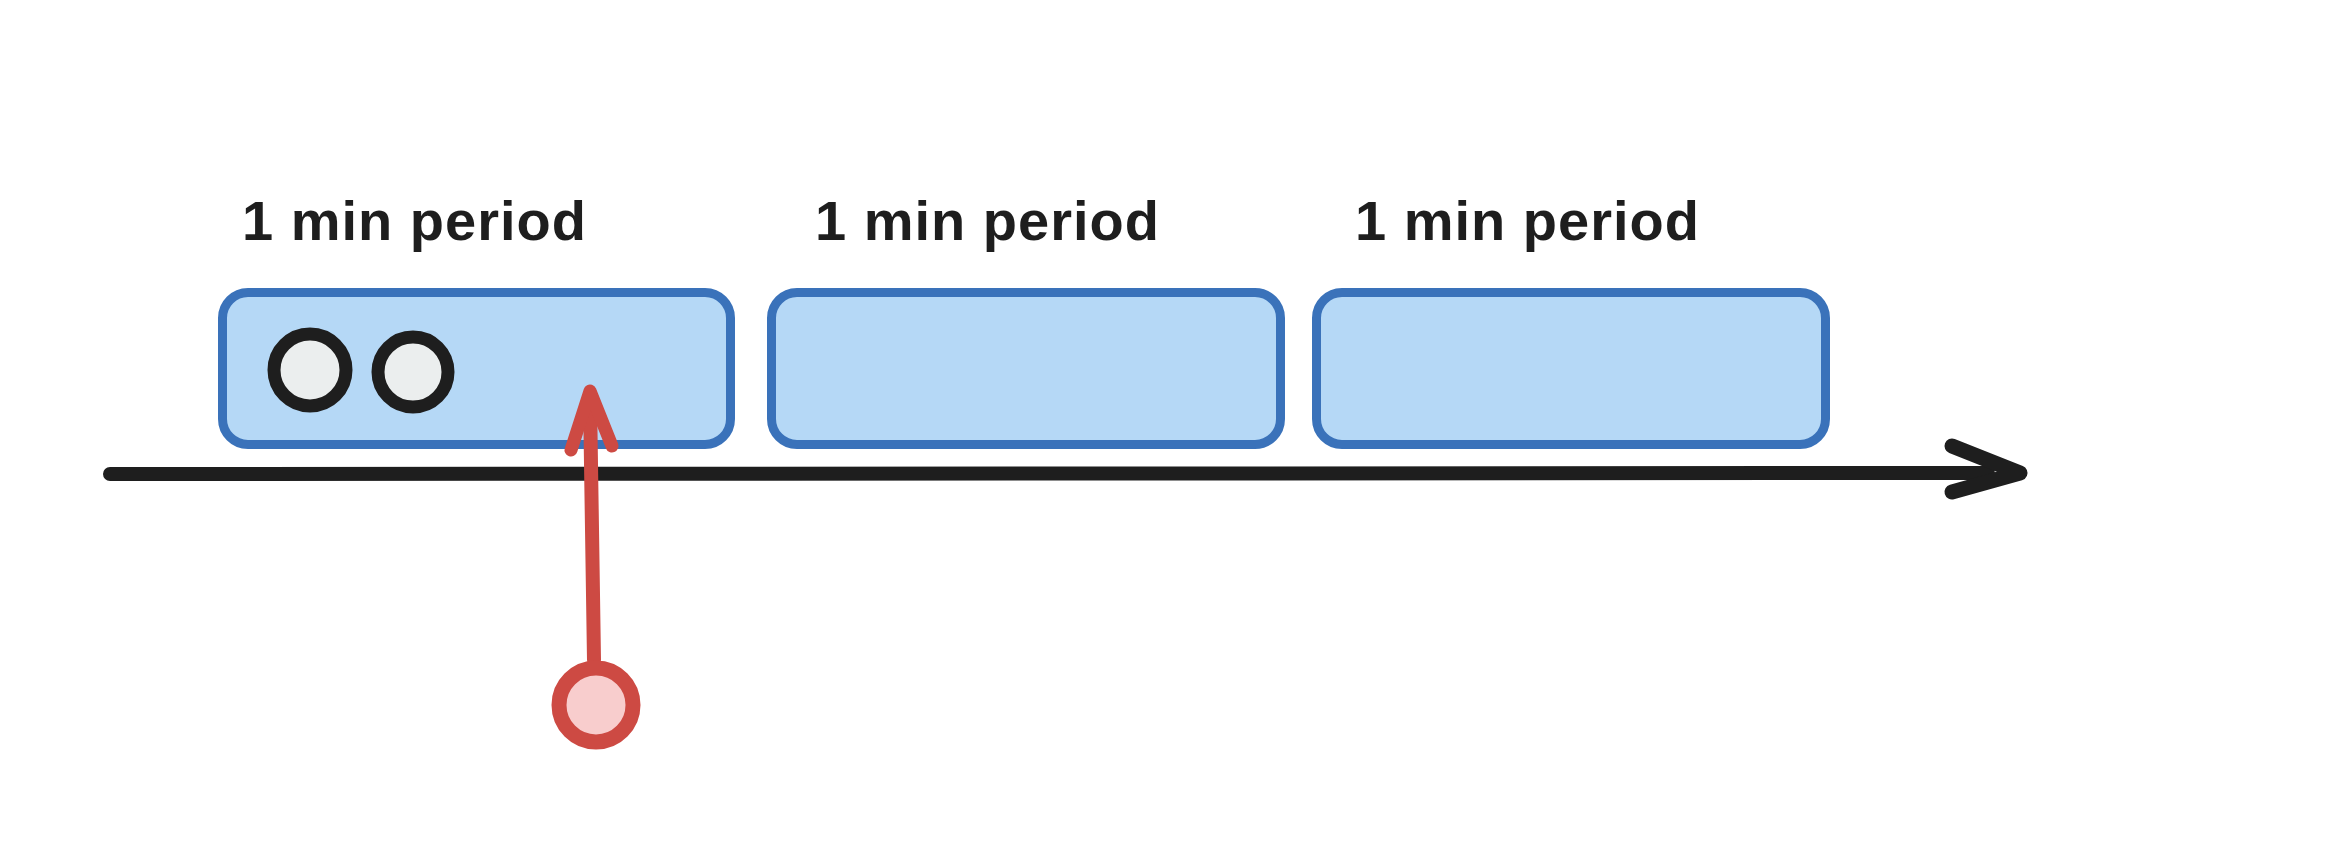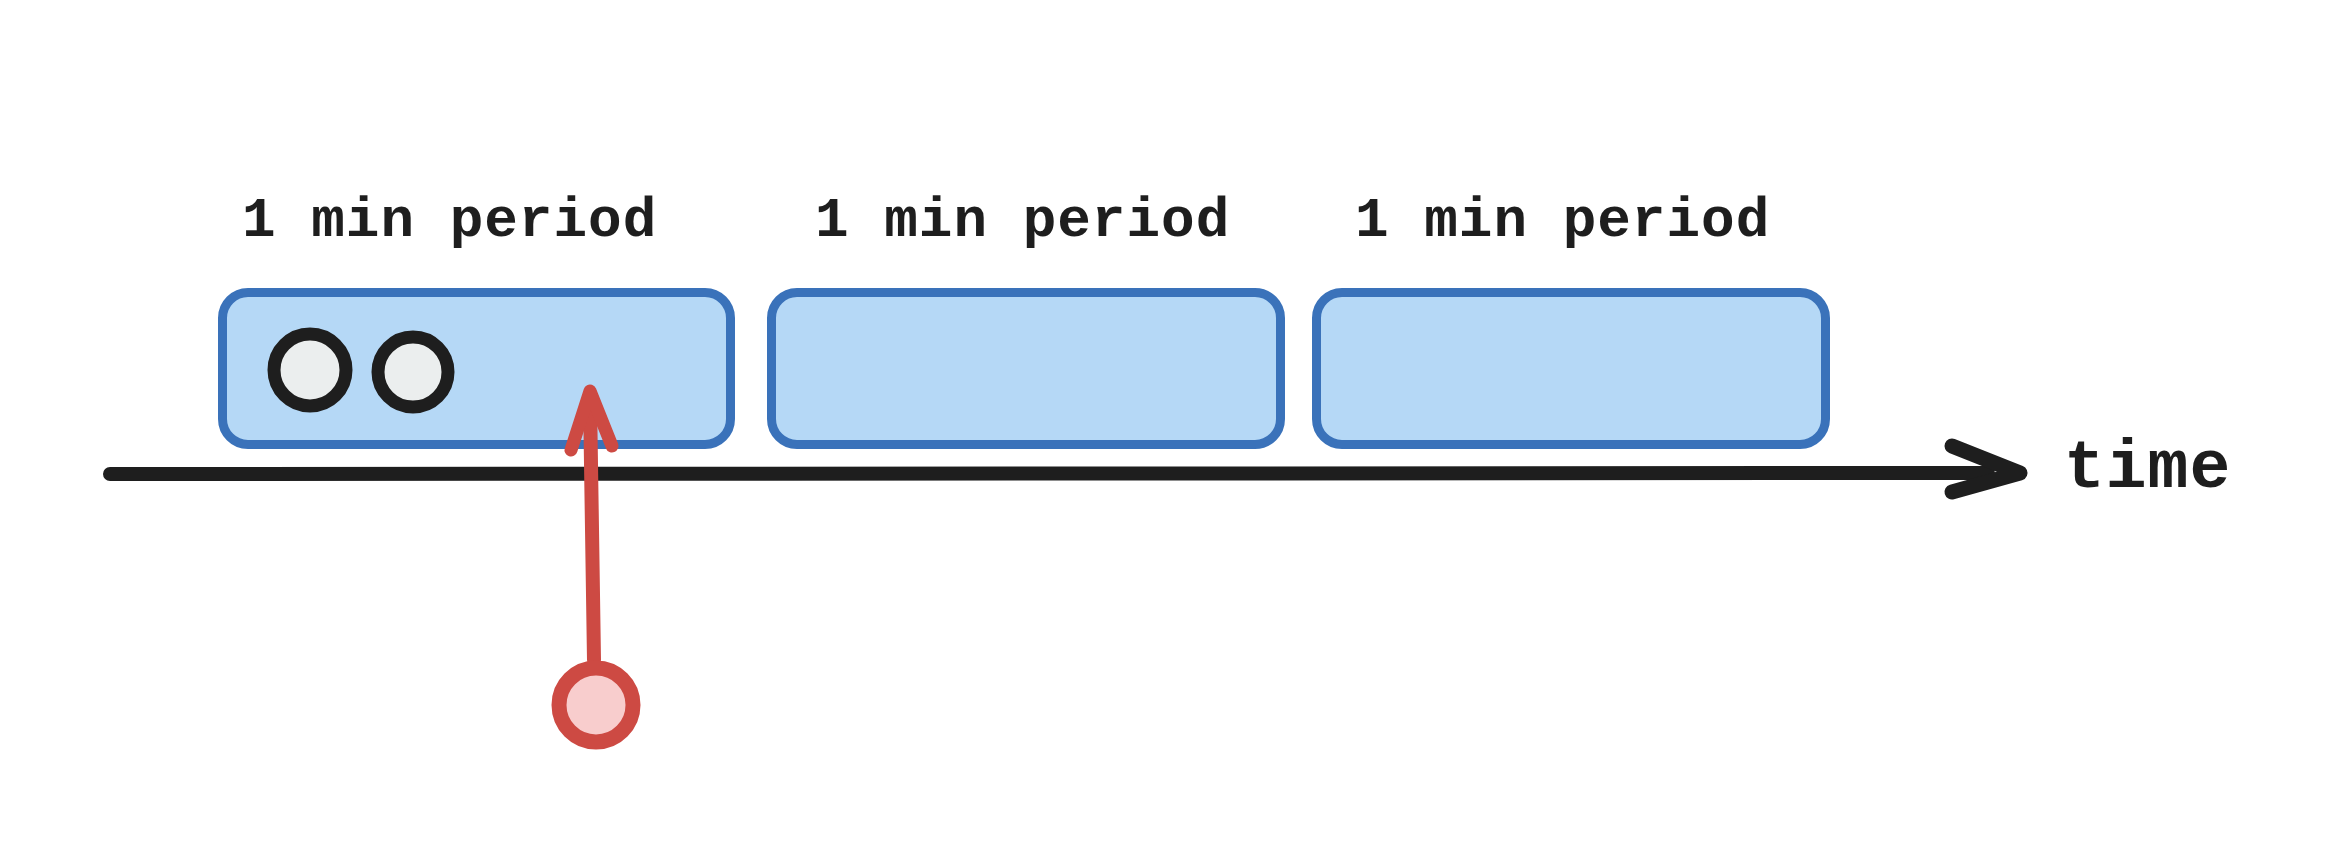--- a/index.html
+++ b/index.html
@@ -6,21 +6,21 @@
     margin: 0;
     padding: 0;
     background: #ffffff;
   }
   .canvas {
     position: relative;
     width: 2342px;
     height: 848px;
     background: #ffffff;
     overflow: hidden;
-    font-family: Liberation Mono, monospace;
+    font-family: Liberation Sans, sans-serif;
     color: #1e1e1e;
   }
   .period-label {
     position: absolute;
     top: 189px;
     font-size: 56px;
     font-weight: bold;
     letter-spacing: 1px;
     white-space: nowrap;
     color: #1e1e1e;
@@ -99,15 +99,14 @@
 
     <polyline class="axis-stroke" points="1952,446 2020,473 1952,492" stroke-width="15" stroke="#1e1e1e"></polyline>
 
     <path class="pointer-stroke" d="M 594 660 L 590 398" stroke-width="14" stroke="#cd4a43"></path>
 
     <polyline class="pointer-stroke" points="571,450 590,391 612,446" stroke-width="13" stroke="#cd4a43"></polyline>
 
     <circle class="pointer-dot" cx="596" cy="705" r="37" fill="#f8cdcd" stroke="#cd4a43"></circle>
   </svg>
 
-  <div class="axis-label">time</div>
 
 </div>
 
 </body></html>

